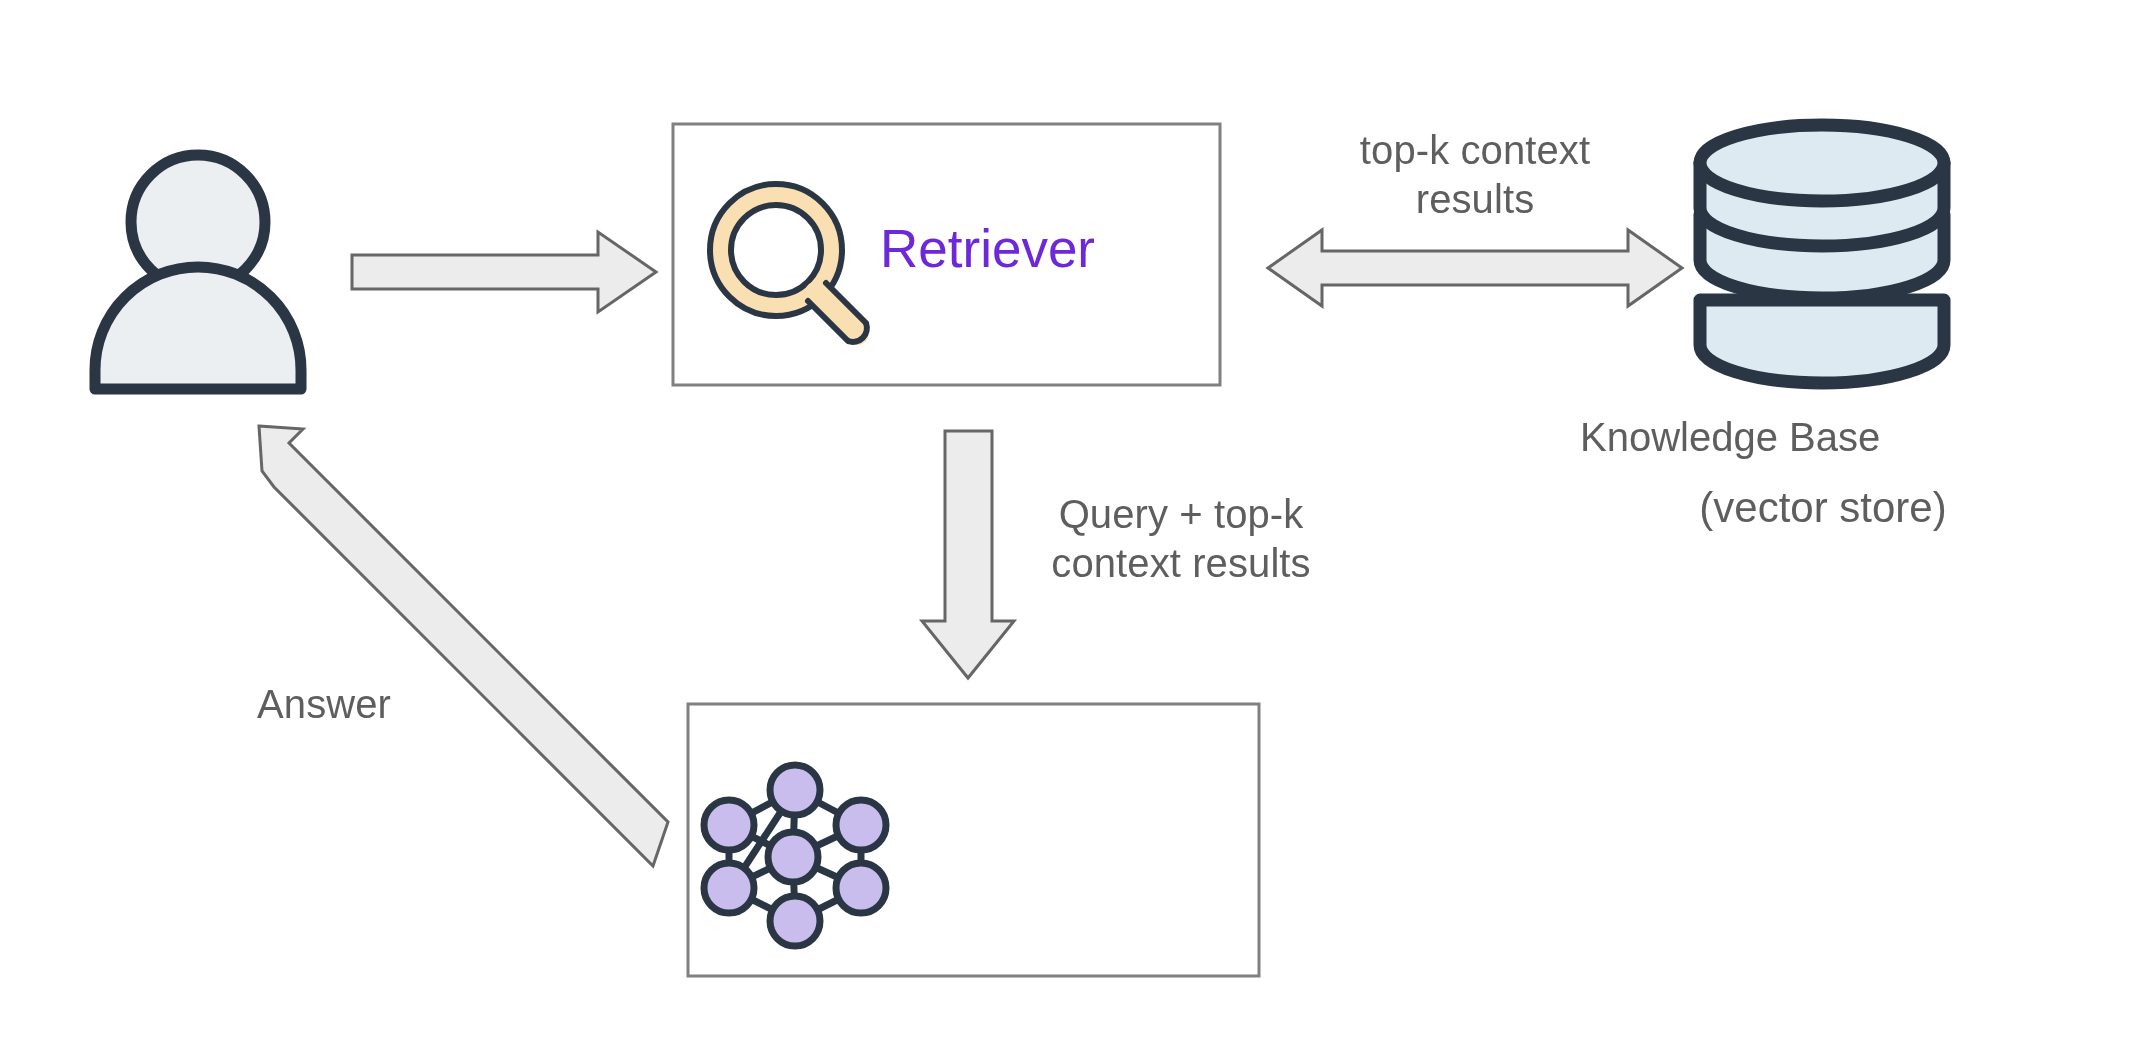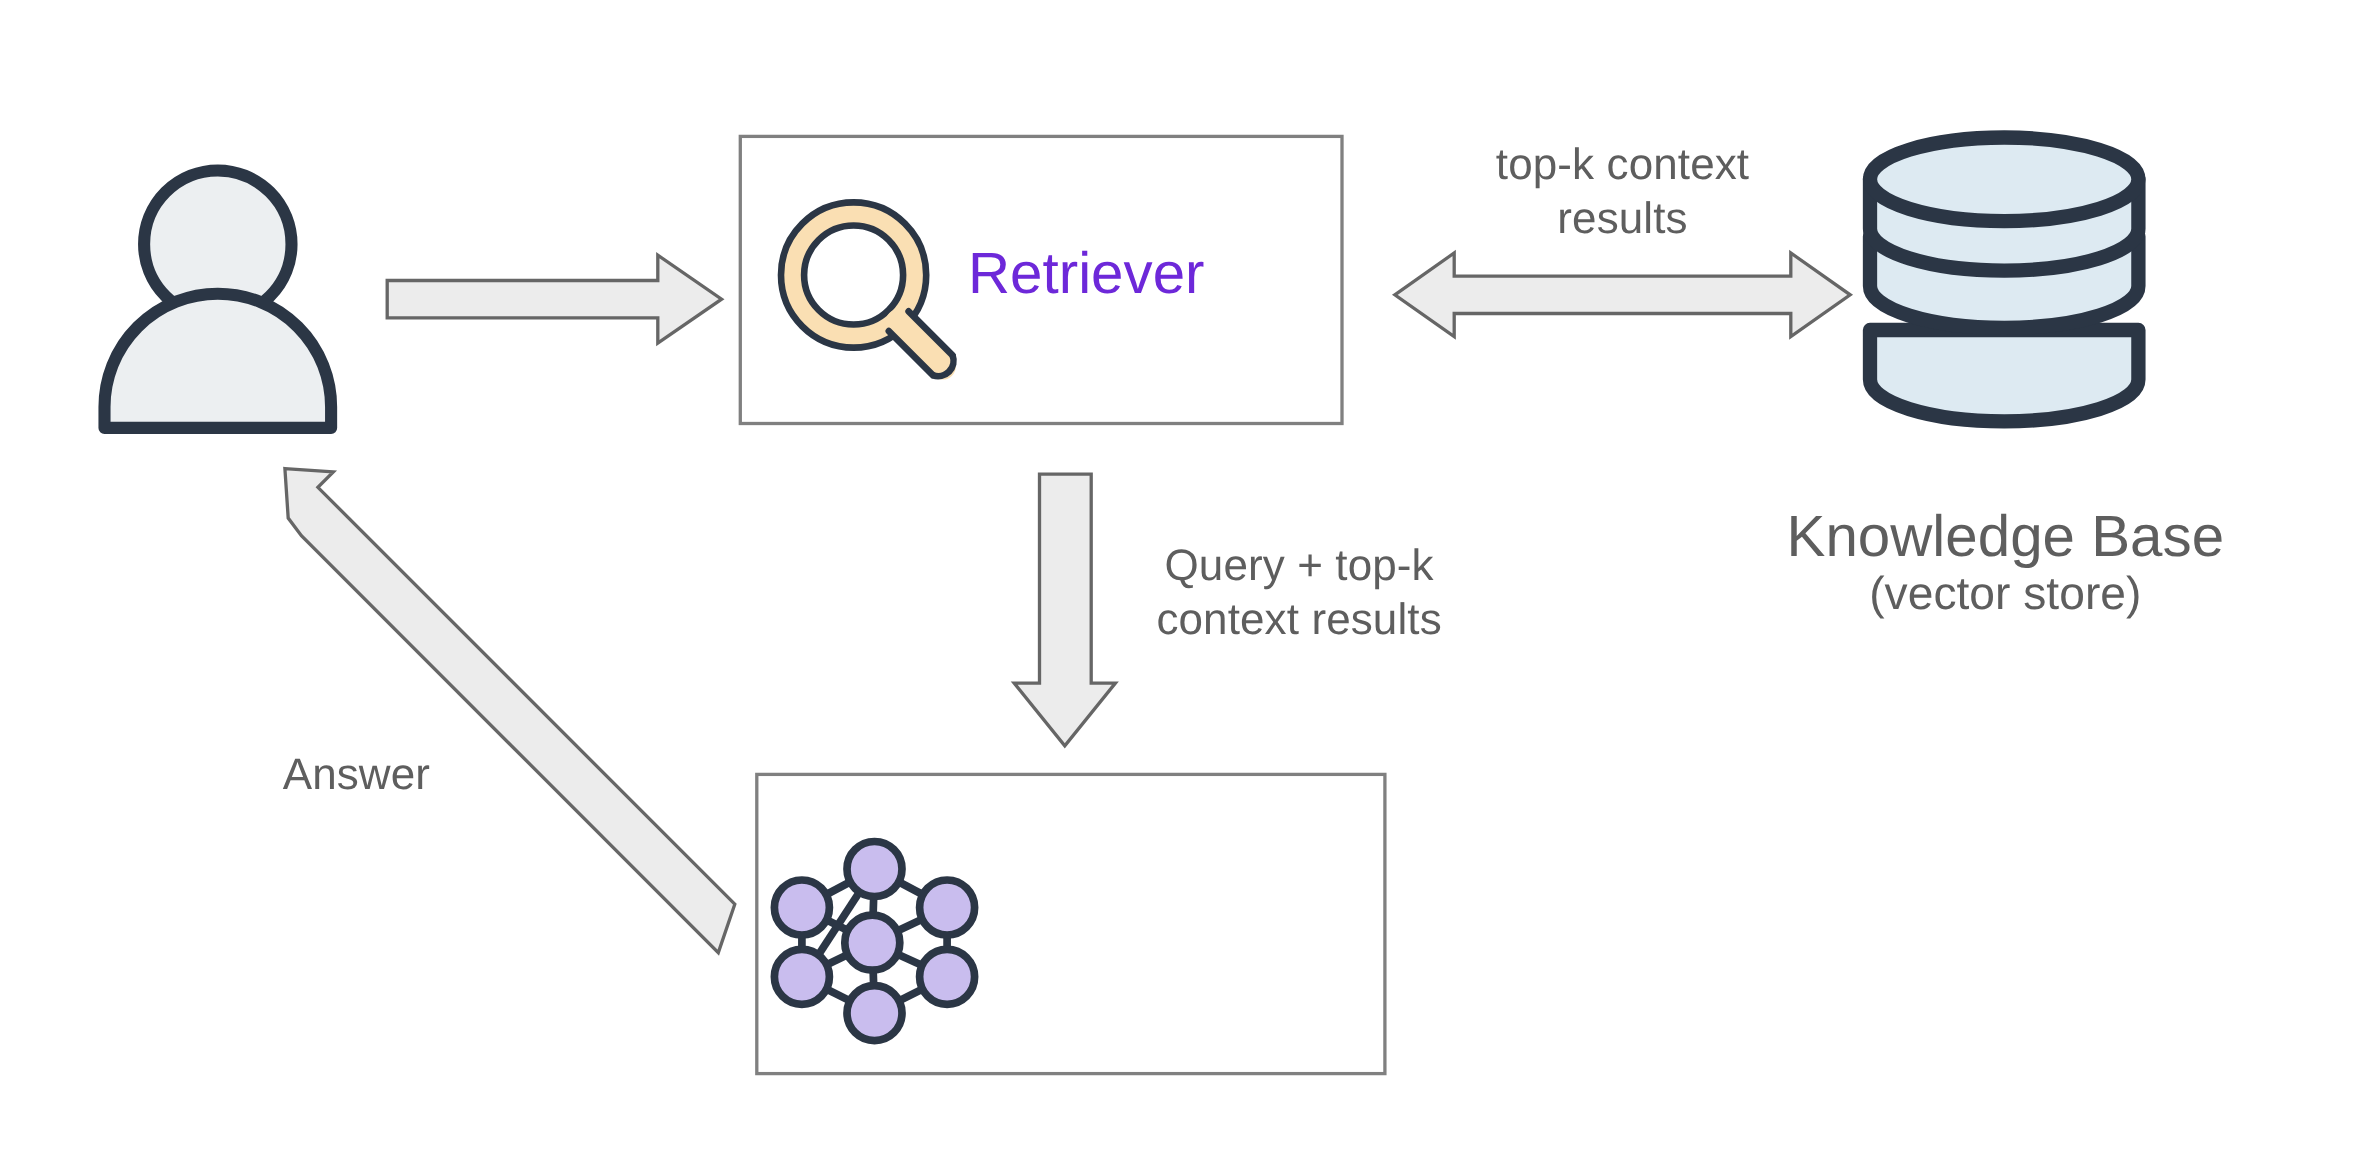--- a/index.html
+++ b/index.html
@@ -15,26 +15,26 @@
     font-family:"Liberation Sans","DejaVu Sans",sans-serif;
     white-space:pre-line;text-align:center;line-height:1.22;
     letter-spacing:0.1px;
   }
   .node-title{
     position:absolute;color:#6d28d9;font-size:53px;font-weight:400;
     font-family:"Liberation Sans","DejaVu Sans",sans-serif;
     white-space:nowrap;
   }
   .kb-title{
-    position:absolute;color:#5e5e5e;font-size:53px;text-align:center;
-    font-family:"Liberation Sans","DejaVu Sans",sans-serif;white-space:nowrap;margin-top:42px;
+    position:absolute;color:#5e5e5e;font-size:40px;
+    font-family:"Liberation Sans","DejaVu Sans",sans-serif;white-space:nowrap;
   }
   .kb-sub{
     position:absolute;color:#5e5e5e;font-size:42px;text-align:center;
-    font-family:"Liberation Sans","DejaVu Sans",sans-serif;white-space:nowrap;margin-top:32px;
+    font-family:"Liberation Sans","DejaVu Sans",sans-serif;white-space:nowrap;
   }
   .arrow-label{font-size:40px;}
   svg{display:block;overflow:visible;}
 </style>
 </head>
 <body>
 
 <div id="canvas">
 
   <svg class="abs" style="left:0;top:0;" width="2142" height="1054" viewBox="0 0 2142 1054">

